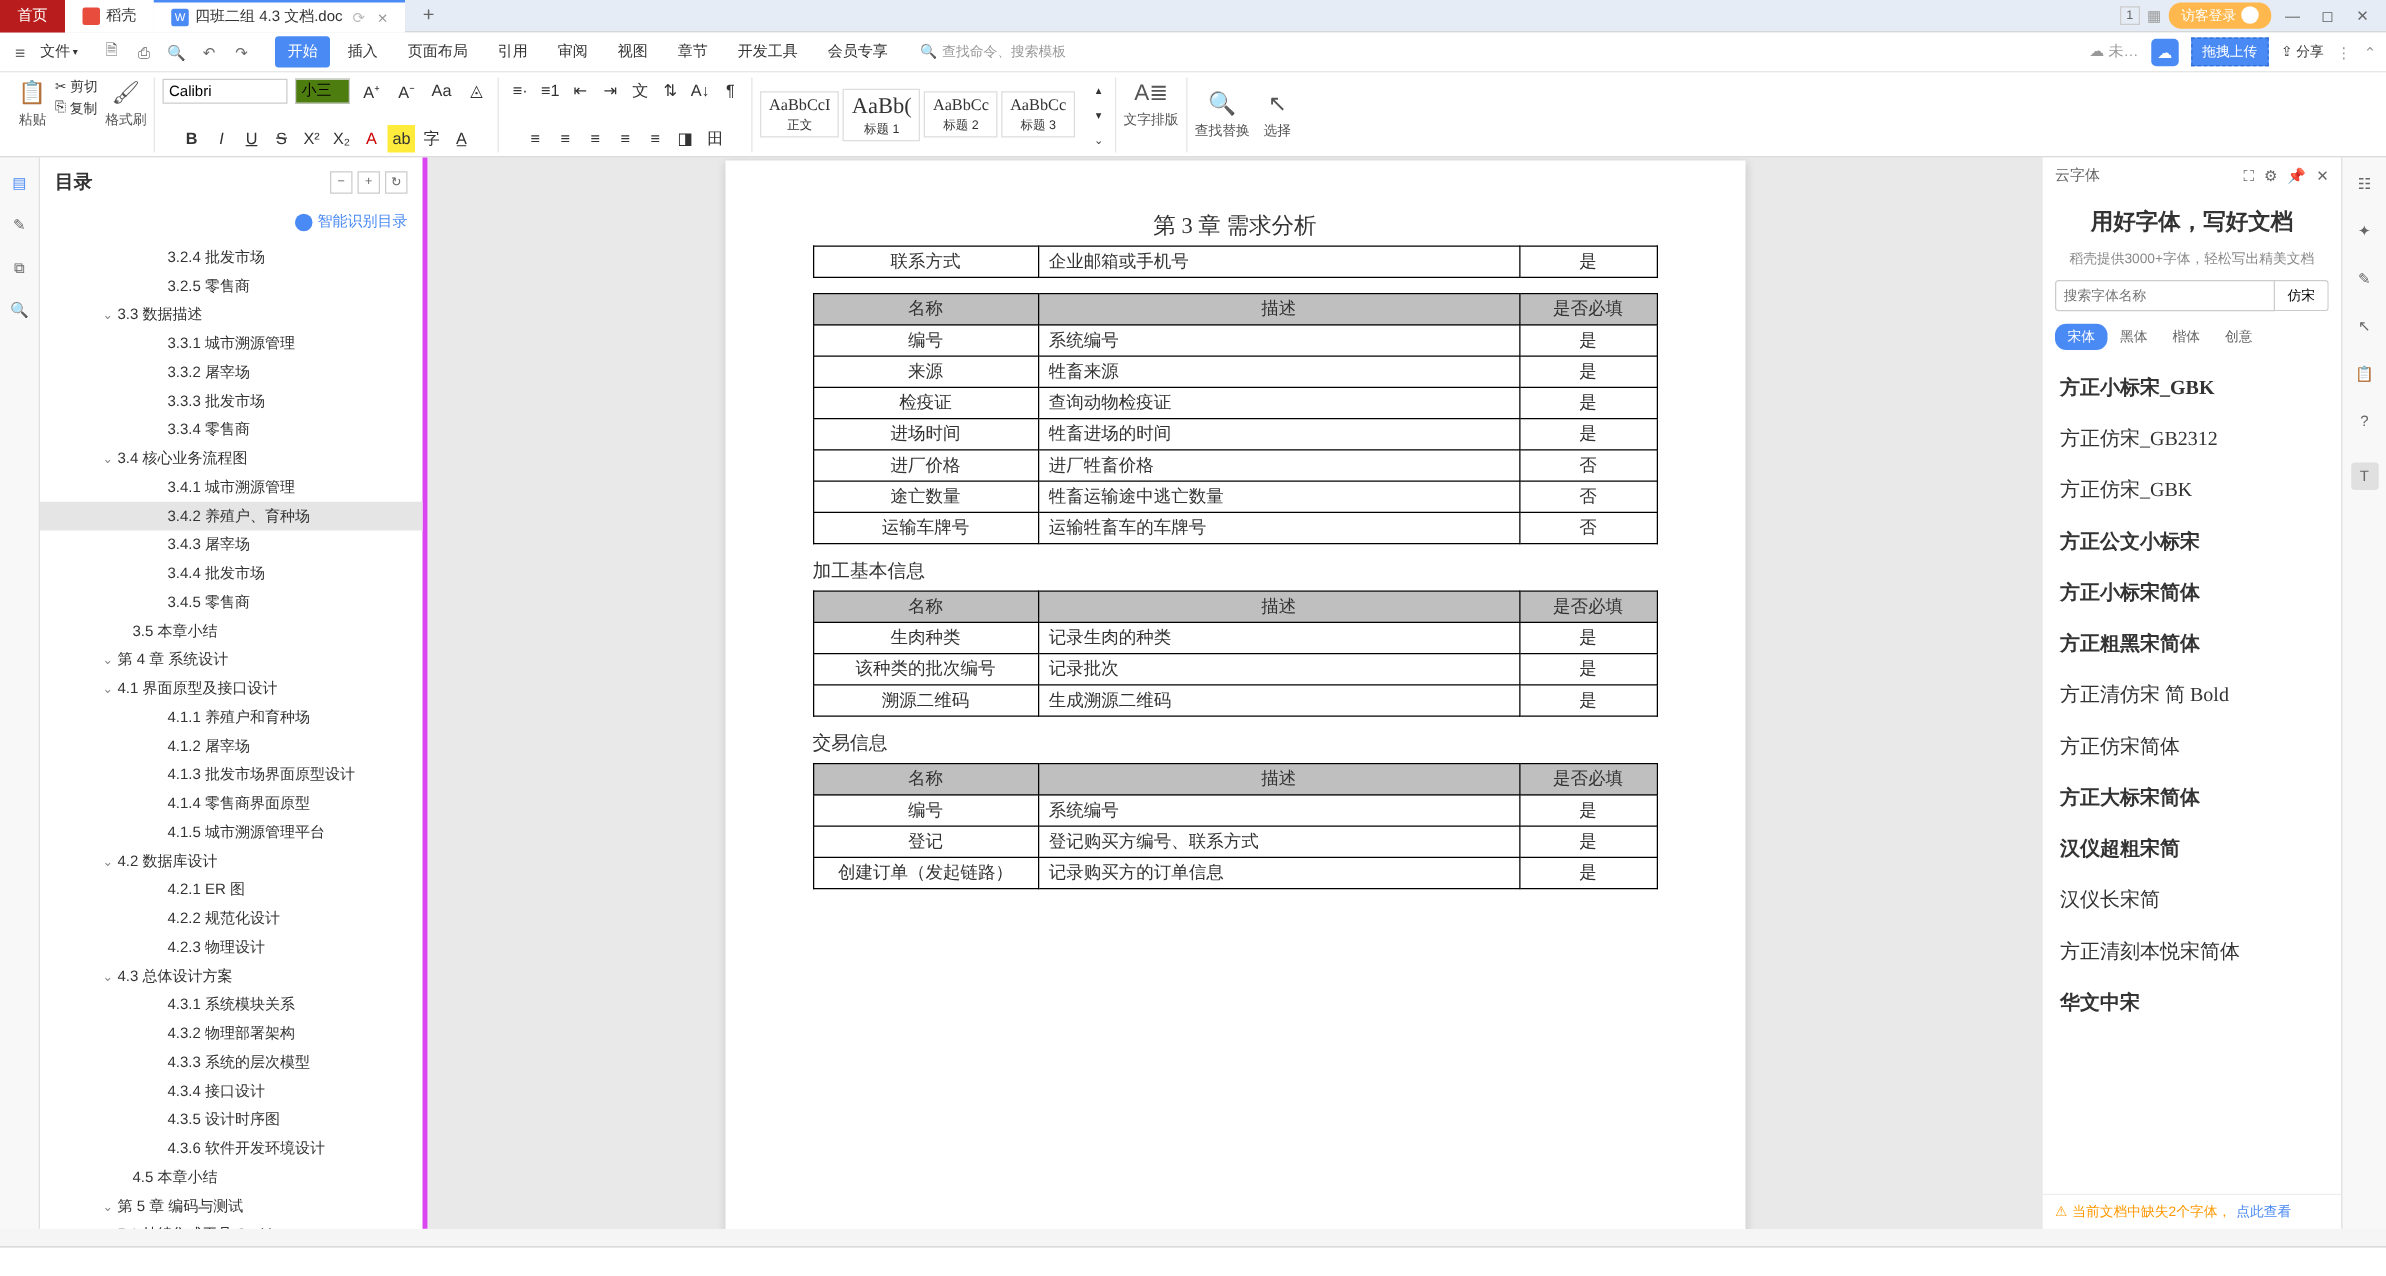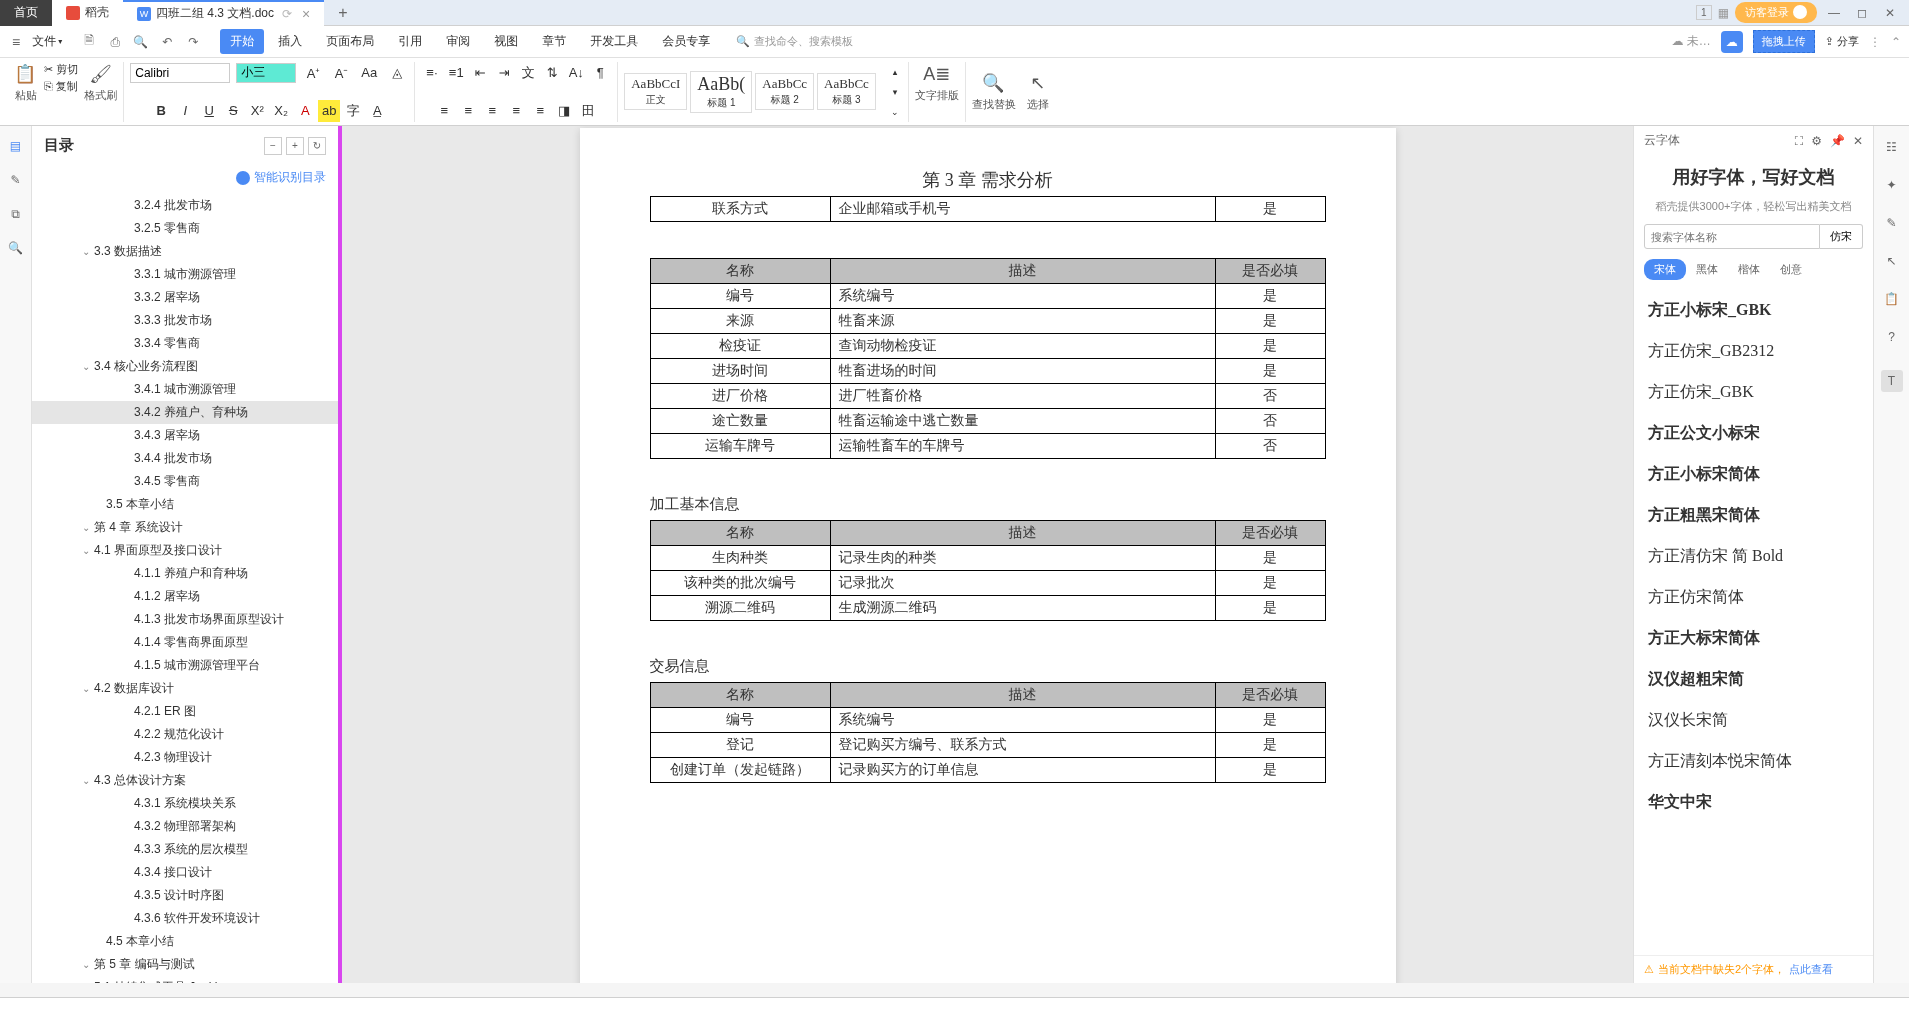--- a/index.html
+++ b/index.html
@@ -1,19 +1,19 @@
 <!DOCTYPE html>
 <html><head>
 <meta charset="utf-8">
 <style>
 *{margin:0;padding:0;box-sizing:border-box;font-family:"Microsoft YaHei",sans-serif}
 body{background:#f5f5f5;font-size:12px;color:#333;overflow:hidden;width:1909px;height:1021px;position:relative}
 .titlebar{height:26px;background:#e5ecf5;display:flex;align-items:center;border-bottom:1px solid #d0d0d0}
 .tab{height:26px;padding:0 14px;display:flex;align-items:center;font-size:12px;cursor:pointer;position:relative}
-.tab.home{background:#404040;color:#fff}
+.tab.home{background:#b91c1c;color:#fff}
 .tab.dk{background:#fff}
 .tab.dk .dk-icon{width:14px;height:14px;background:#e74c3c;border-radius:2px;margin-right:5px}
 .tab.doc{background:#fff;border-top:2px solid #4a8af4}
 .tab.doc .doc-icon{width:14px;height:14px;background:#4a8af4;border-radius:2px;margin-right:5px;color:#fff;font-size:9px;display:flex;align-items:center;justify-content:center}
 .tab .close{margin-left:10px;color:#999;font-size:14px}
 .tab.add{font-size:16px;color:#666}
 .titlebar-right{margin-left:auto;display:flex;align-items:center;gap:6px;padding-right:8px}
 .tr-badge{border:1px solid #ccc;padding:1px 4px;font-size:10px;color:#666}
 .tr-login{background:#ffb84d;color:#fff;padding:3px 10px;border-radius:10px;font-size:11px;display:flex;align-items:flex-start;gap:4px}
 .tr-login .avatar{width:14px;height:14px;background:#fff;border-radius:50%}
@@ -35,21 +35,21 @@
 
 .ribbon{height:68px;background:#fff;display:flex;align-items:center;padding:0 8px;border-bottom:1px solid #d0d0d0}
 .rgroup{display:flex;flex-direction:column;align-items:center;padding:0 6px;border-right:1px solid #e5e5e5;height:60px;justify-content:space-between}
 .rgroup.norule{border-right:none}
 .rbig{display:flex;flex-direction:column;align-items:center;gap:2px;font-size:11px;color:#555}
 .rbig-icon{width:24px;height:24px;display:flex;align-items:center;justify-content:center;font-size:18px}
 .rsmall-row{display:flex;gap:6px;align-items:center}
 .rsmall{font-size:11px;display:flex;align-items:center;gap:3px}
 .paste-icon{color:#f0a020}
 .font-select{border:1px solid #ccc;padding:2px 4px;font-size:12px;width:100px;background:#fff}
-.size-select{border:1px solid #ccc;padding:2px 4px;font-size:12px;width:60px;background:#5eead4}
+.size-select{border:1px solid #ccc;padding:2px 4px;font-size:12px;width:44px;background:#4d7c0f}
 .font-btns{display:flex;gap:2px}
 .fbtn{width:22px;height:22px;display:flex;align-items:center;justify-content:center;font-size:13px;cursor:pointer}
 .fbtn.b{font-weight:bold}
 .fbtn.i{font-style:italic}
 .fbtn.u{text-decoration:underline}
 .fbtn.s{text-decoration:line-through}
 .style-item{border:1px solid #ddd;padding:2px 6px;text-align:center;font-size:10px;display:flex;flex-direction:column;gap:1px;min-width:52px}
 .style-item .preview{font-size:13px;font-family:serif}
 .style-item.h1 .preview{font-size:18px}
 
@@ -70,21 +70,21 @@
 .tree-item.selected{background:#e5e5e5}
 .tree-item .chev{width:12px;display:inline-block;color:#888;font-size:10px}
 .ti-l1{padding-left:50px}
 .ti-l2{padding-left:62px}
 .ti-l3{padding-left:90px}
 .ti-l2c{padding-left:50px}
 
 .canvas{flex:1;background:#e9e9e9;overflow-y:auto;display:flex;justify-content:center;padding-top:2px}
 .page{width:816px;background:#fff;box-shadow:0 2px 8px rgba(0,0,0,0.15);padding:40px 70px;min-height:1000px}
 .page-header{text-align:center;font-size:18px;font-family:serif;margin-bottom:4px;color:#333}
-.dtable{width:100%;border-collapse:collapse;margin-bottom:36px}
+.dtable{width:100%;border-collapse:collapse;margin-bottom:12px}
 .dtable td,.dtable th{border:1px solid #000;padding:3px 8px;font-size:14px;font-family:serif}
 .dtable th{background:#bfbfbf;font-weight:normal;text-align:center}
 .dtable td.c1{width:180px;text-align:center}
 .dtable td.c2{}
 .dtable td.c3{width:110px;text-align:center}
 .sect-title{font-size:15px;font-family:serif;margin:10px 0 6px 0}
 
 .font-panel{width:240px;background:#fff;border-left:1px solid #e0e0e0;display:flex;flex-direction:column}
 .fp-header{padding:6px 10px;display:flex;align-items:center;justify-content:space-between;color:#666}
 .fp-icons{display:flex;gap:8px}

